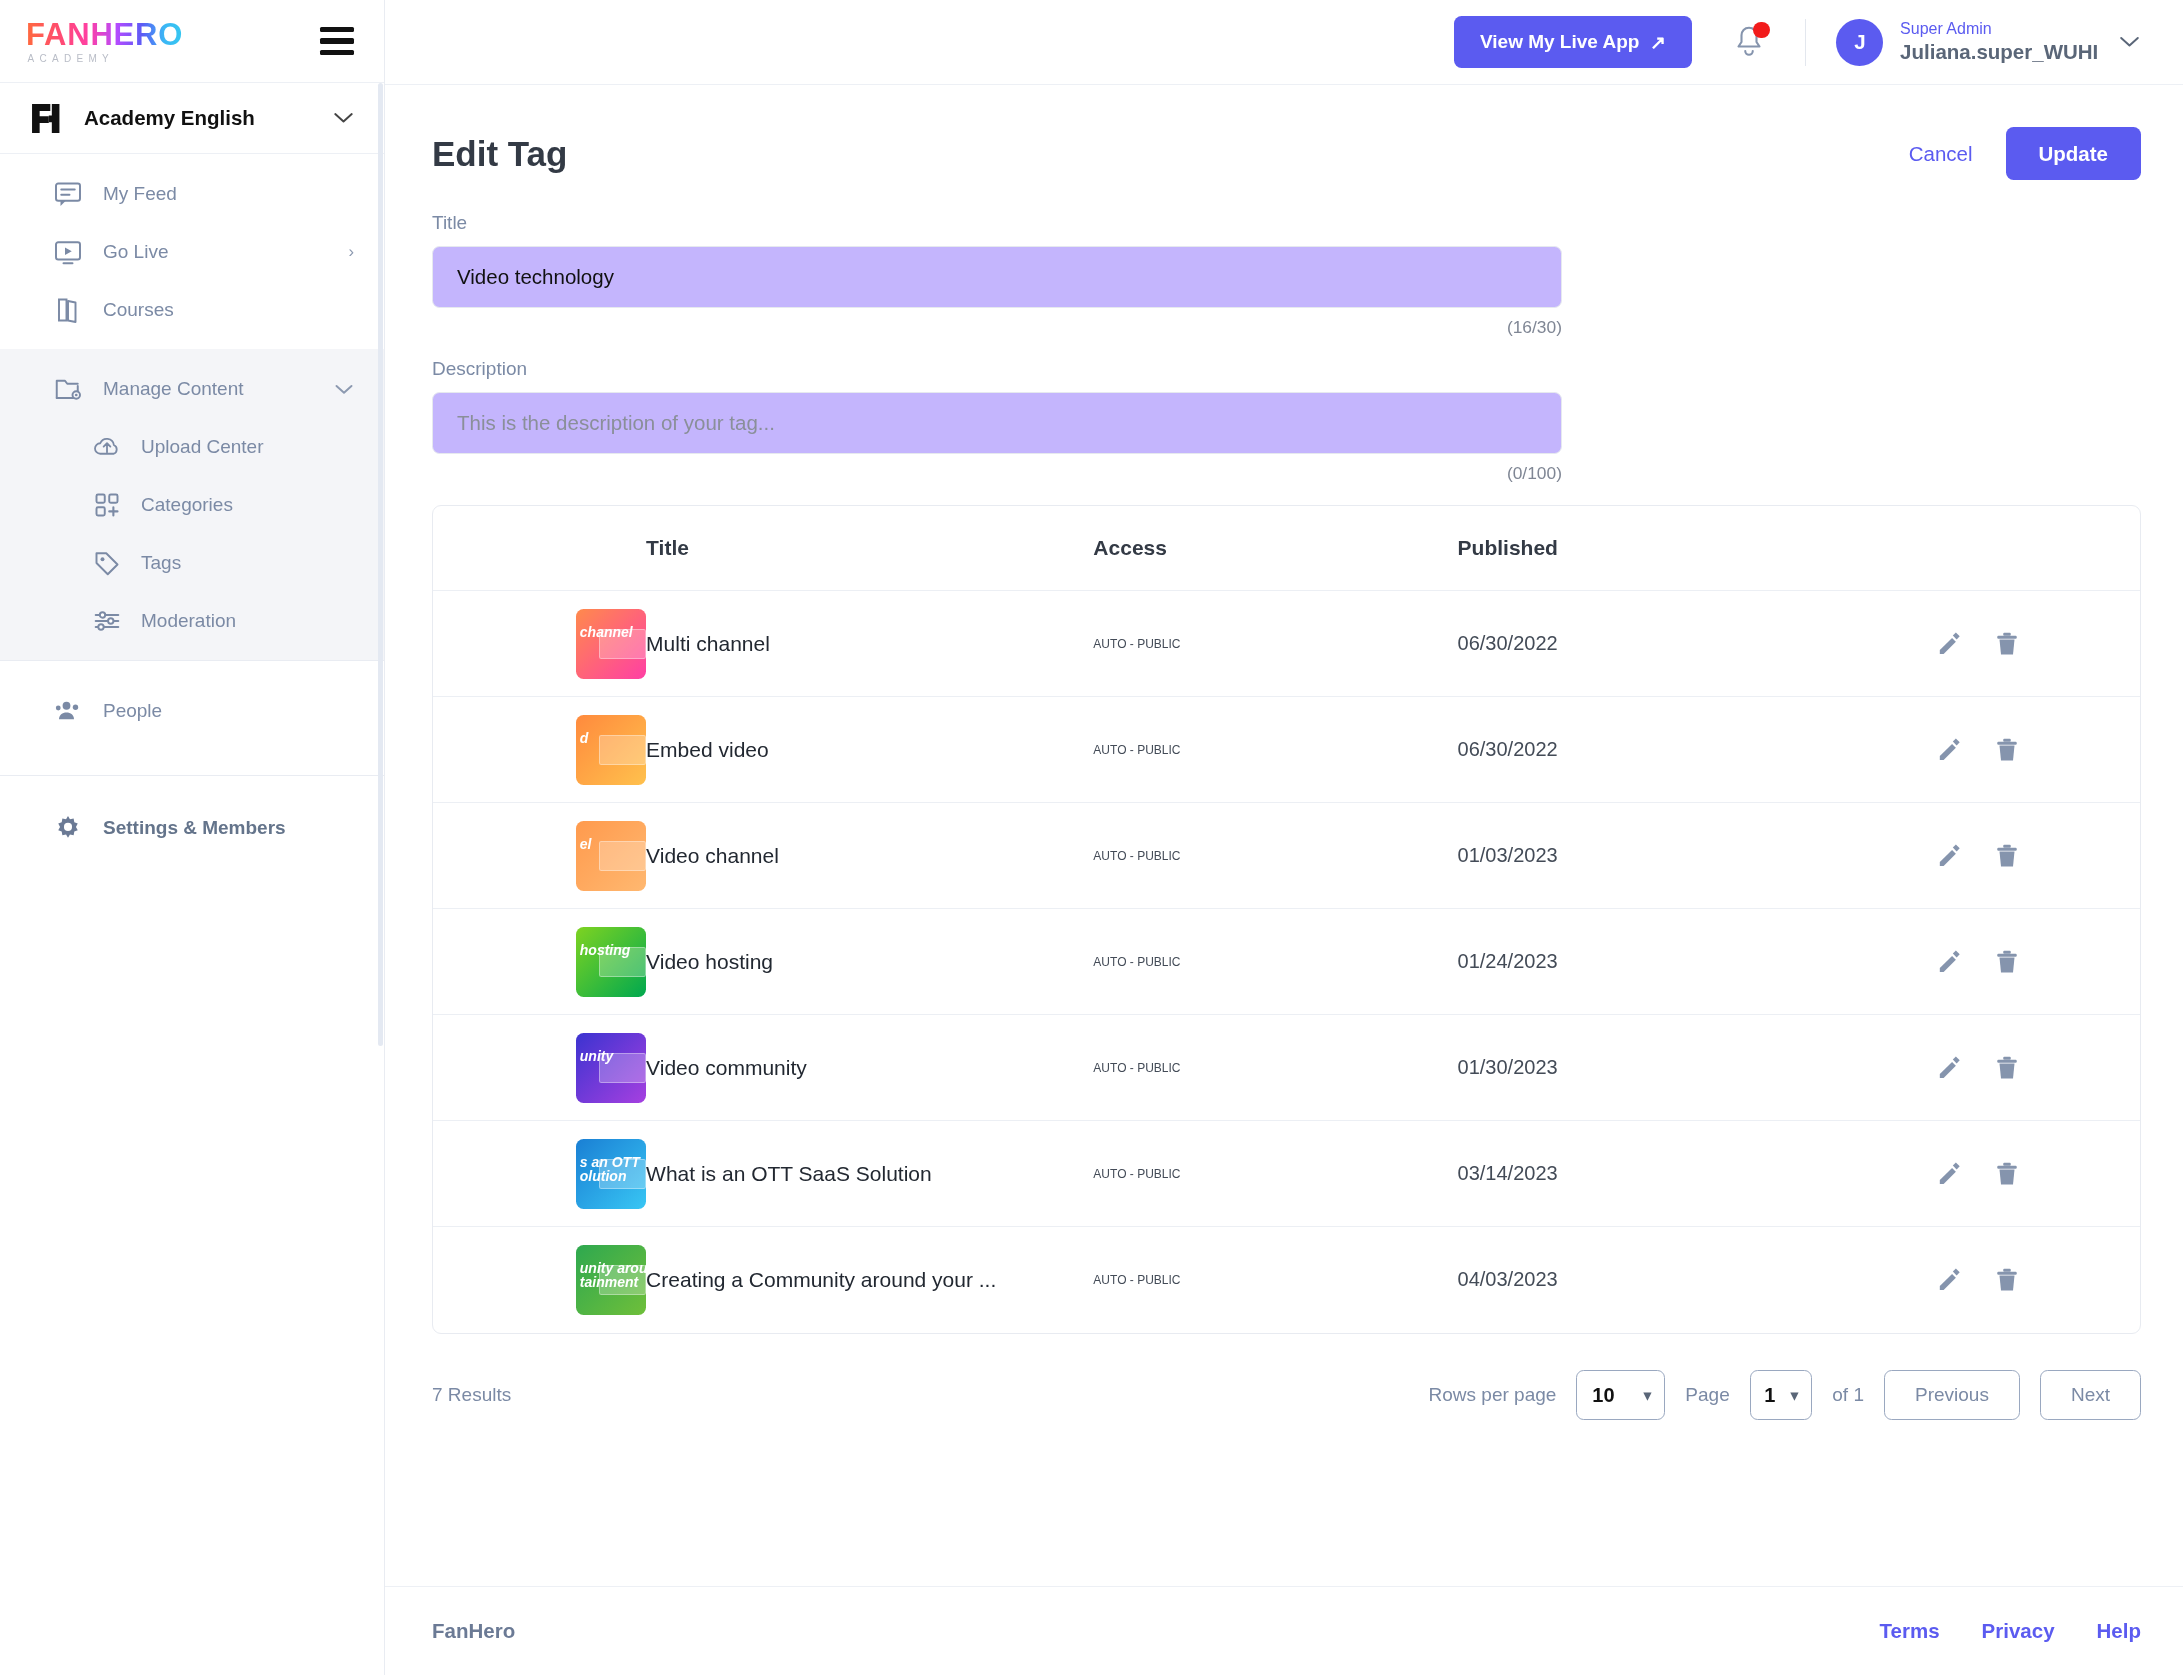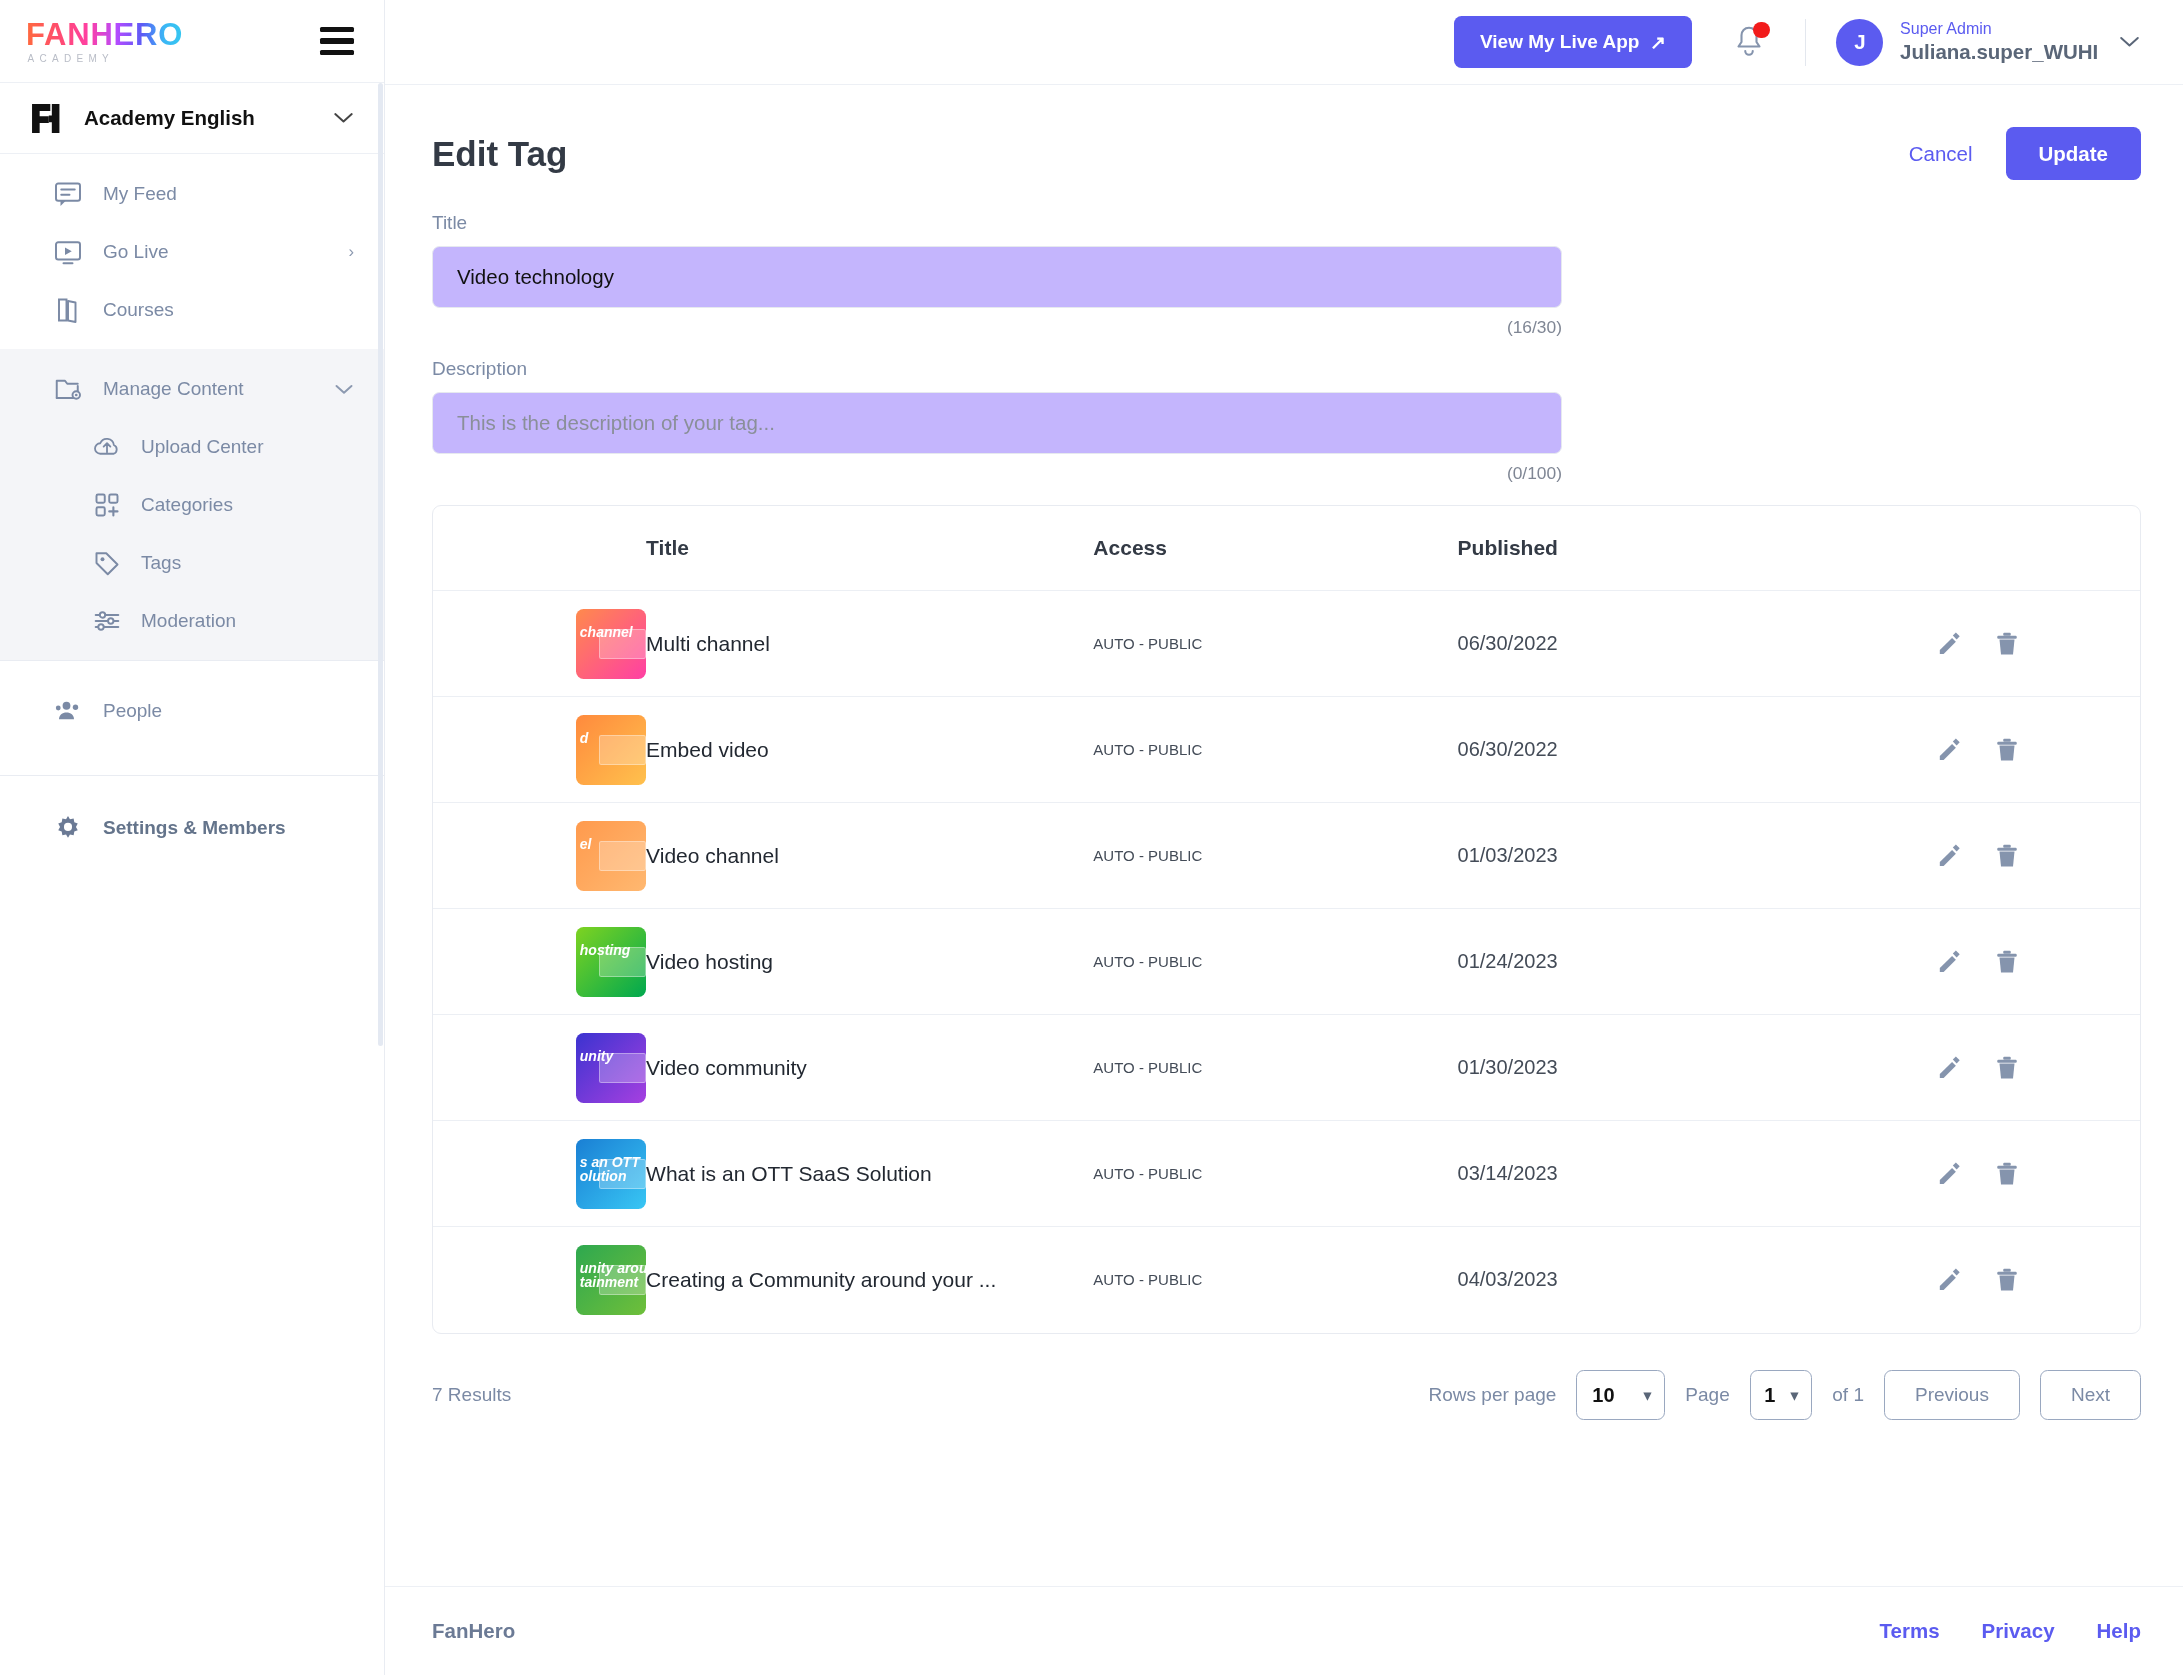--- a/index.html
+++ b/index.html
@@ -144,21 +144,21 @@
   .thumb .tmb-label {
     position: absolute; left: 3.8px; top: 16px; font-size: 14px; color: #fff;
     font-weight: 700; line-height: 1.05; white-space: nowrap; font-style: italic;
   }
   .thumb .tmb-shot {
     position: absolute; right: 0px; top: 20px; width: 47px; height: 30px;
     border-radius: 2.3px; background: rgba(255,255,255,.25);
     border: 0.8px solid rgba(255,255,255,.35);
   }
   .cell-title { font-size: 21px; color: #222831; }
-  .cell-access { font-size: 15px; color: #434b57; margin-left: 15px; }
+  .cell-access { font-size: 12px; color: #434b57; margin-left: 15px; }
   .cell-pub { font-size: 20px; color: #434b57; }
   .actions { display: flex; align-items: center; gap: 33px; padding-left: 114px; }
   .act-ico { cursor: pointer; }
 
   .pager {
     display: flex; align-items: center; width: 1709px;
     margin-top: 36px; font-size: 19px; color: #7b8aa5;
   }
   .results { flex: 1; }
   .pager-right { display: flex; align-items: center; gap: 20px; }

